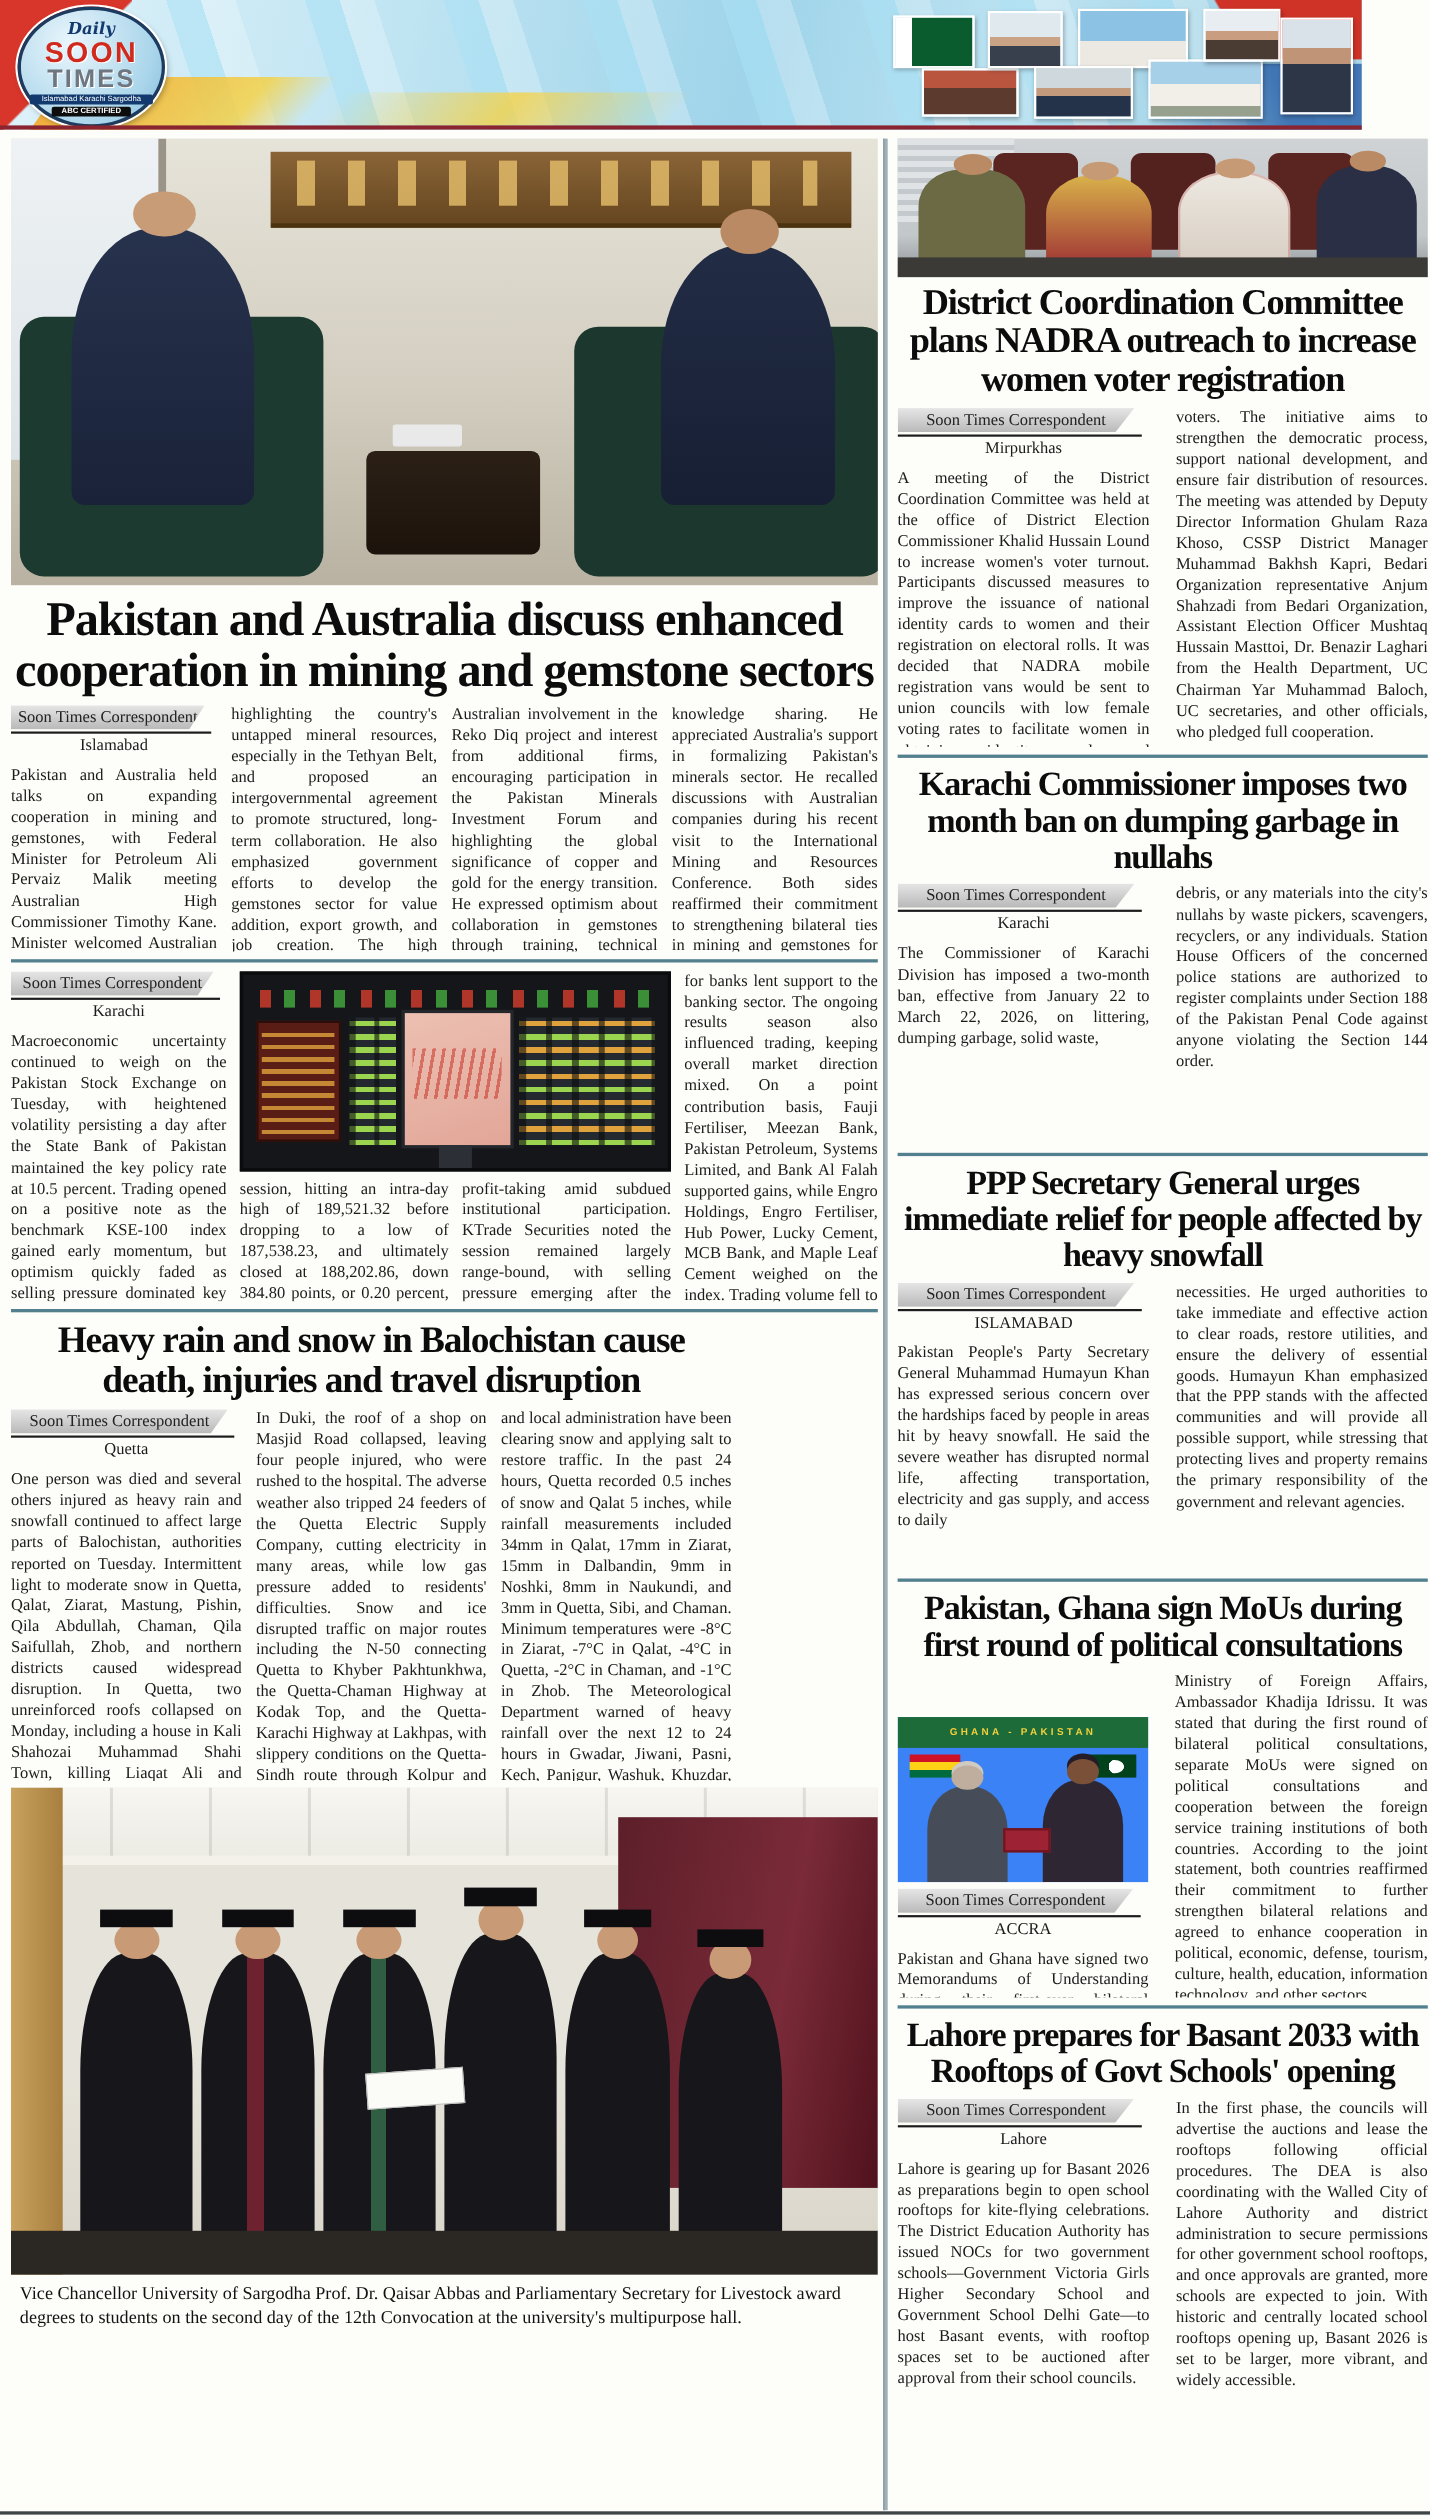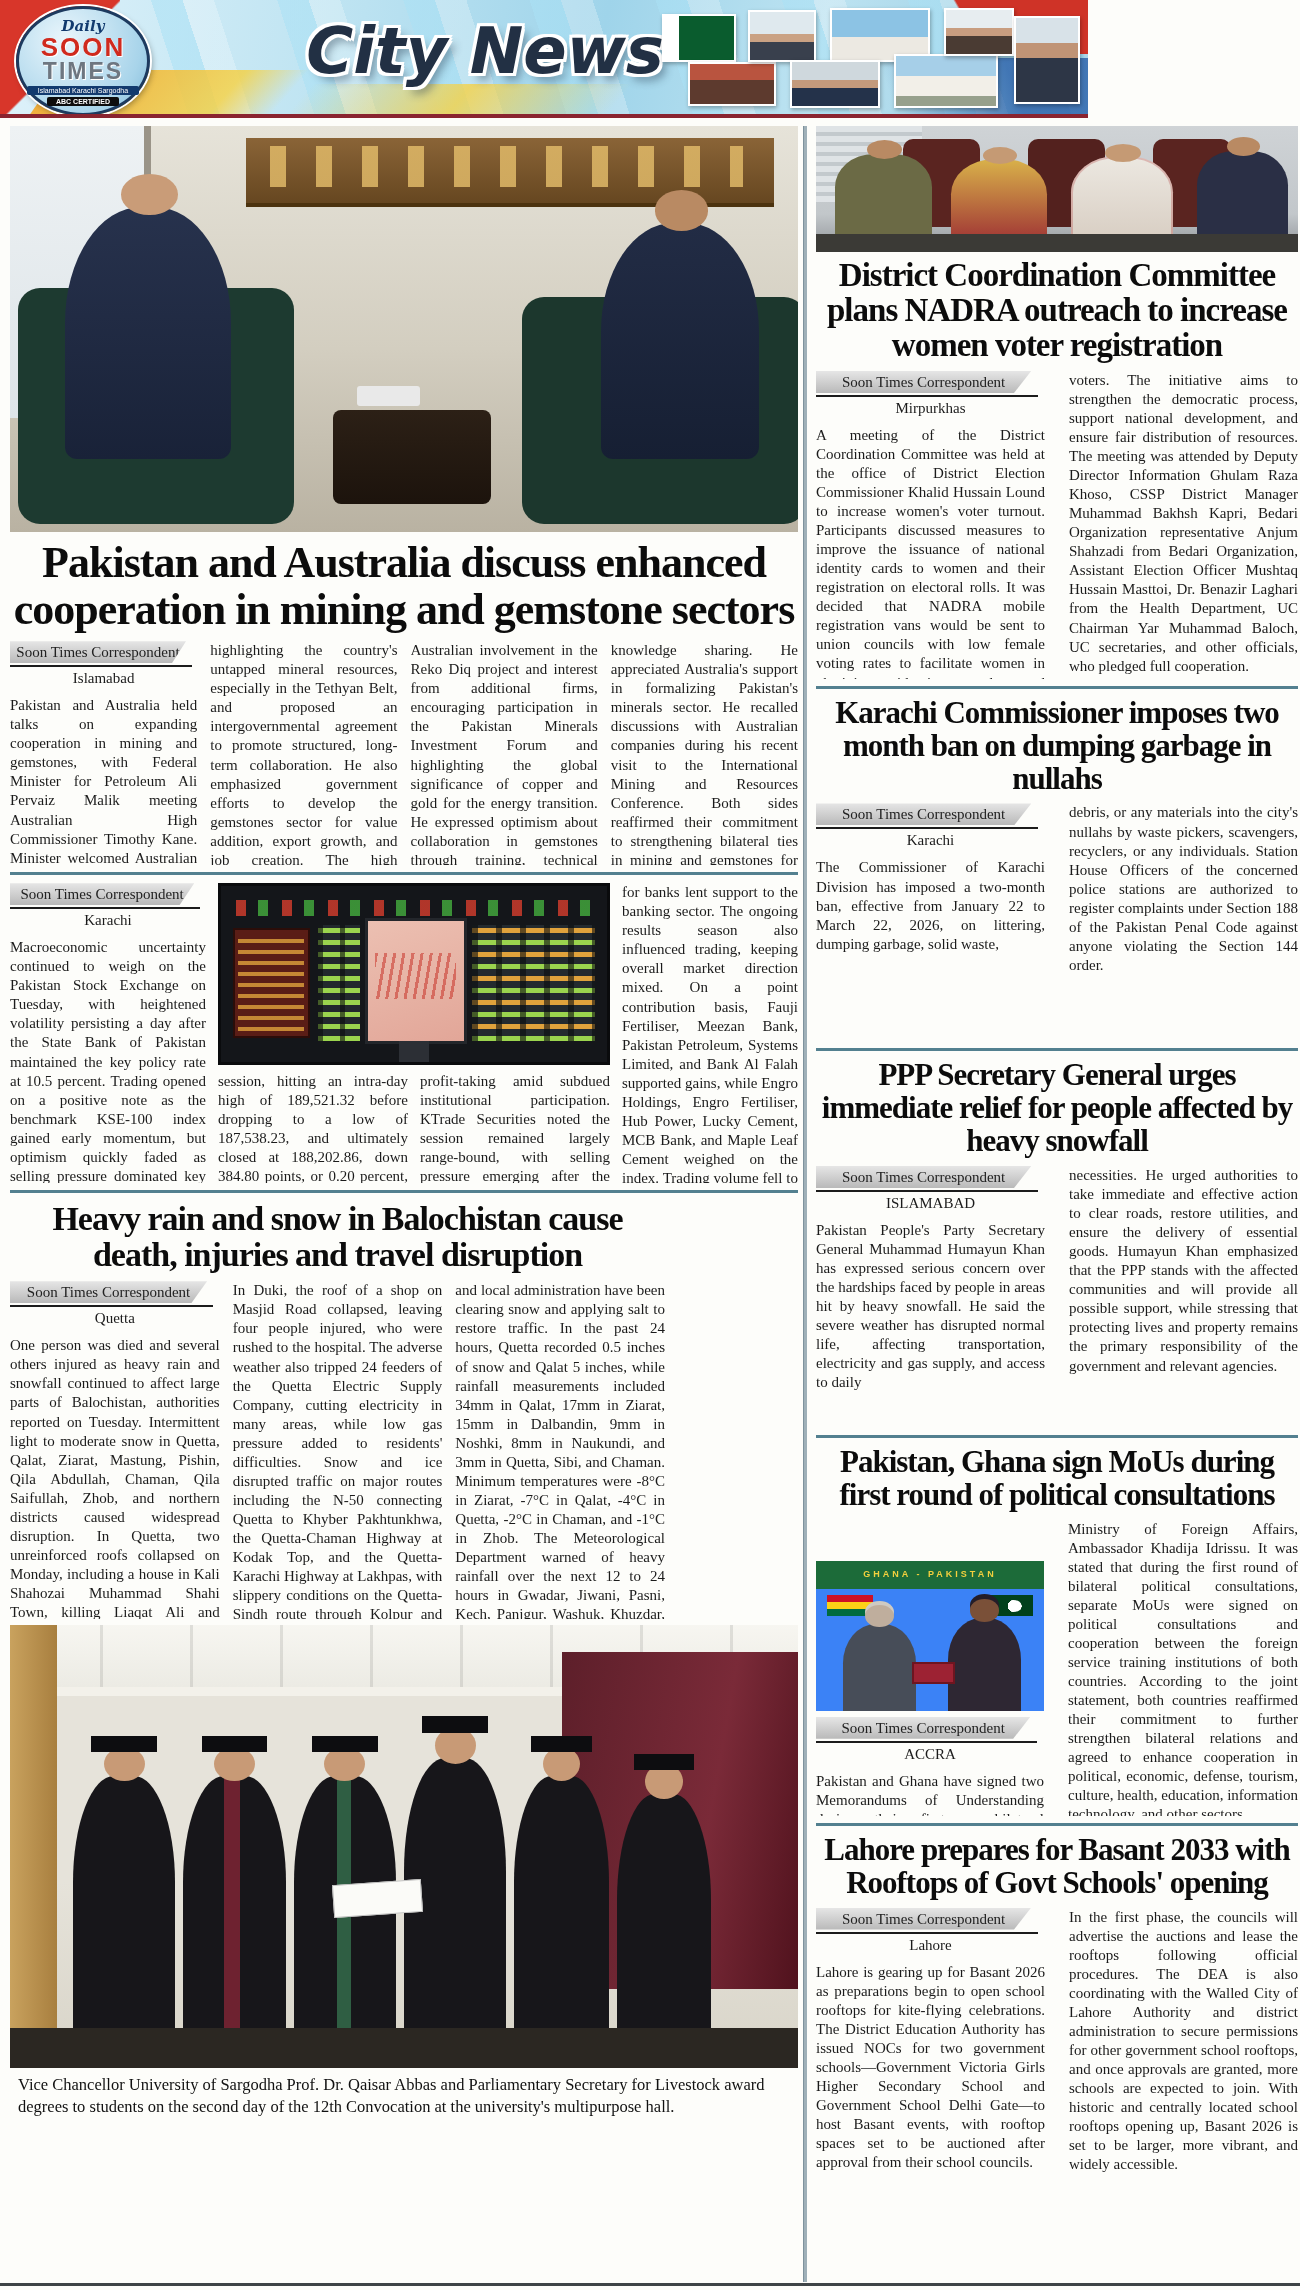--- a/index.html
+++ b/index.html
@@ -1,19 +1,19 @@
 <!DOCTYPE html>
 <html><head>
 <meta charset="utf-8">
 <style>
   html,body{margin:0;padding:0;background:#e8e8e8;}
   .page{position:relative;width:1300px;height:2290px;margin:0 auto;background:#fdfdfa;
         font-family:"Liberation Serif",serif;color:#141414;overflow:hidden;}
   
-  .masthead{position:absolute;left:0;top:0;width:1088px;height:118px;overflow:hidden;
+  .masthead{position:absolute;left:0;top:0;width:1238px;height:118px;overflow:hidden;
     background:linear-gradient(100deg,#dff2fa 0%,#bfe4f2 30%,#9fd4ea 55%,#bde3f1 75%,#8fc8e0 100%);}
   .mh-streaks{position:absolute;inset:0;
     background:repeating-linear-gradient(72deg,rgba(255,255,255,.0) 0 60px,rgba(170,225,245,.55) 60px 90px,rgba(255,255,255,.25) 90px 120px);}
   .mh-shape{position:absolute;}
   .mh-red-l{left:-30px;top:-10px;width:150px;height:140px;background:linear-gradient(135deg,#d8362a 55%,transparent 56%);}
   .mh-orange-l{left:40px;top:70px;width:300px;height:60px;background:linear-gradient(100deg,#f5a21b,#f3d24a 60%,transparent 80%);transform:skewX(-35deg);opacity:.85;}
   .mh-yellow-m{left:300px;top:84px;width:320px;height:30px;background:linear-gradient(90deg,rgba(246,210,70,.0),rgba(246,210,70,.8),rgba(246,210,70,0));transform:skewX(-40deg);}
   .mh-red-r{right:0;top:-16px;width:200px;height:70px;background:linear-gradient(60deg,transparent 40%,#cf3327 41%);}
   .mh-blue-r{right:0;bottom:0;width:260px;height:60px;background:linear-gradient(250deg,#2a5fa8 30%,rgba(42,95,168,0) 75%);opacity:.8;}
   .mh-rule{position:absolute;left:0;bottom:0;width:100%;height:4px;background:#8a2430;}
@@ -150,21 +150,20 @@
     <div class="mh-shape mh-yellow-m"></div>
     <div class="mh-shape mh-red-r"></div>
     <div class="mh-shape mh-blue-r"></div>
     <div class="logo">
       <div class="logo-daily">Daily</div>
       <div class="logo-soon">SOON</div>
       <div class="logo-times">TIMES</div>
       <div class="logo-cities">Islamabad  Karachi  Sargodha</div>
       <div class="logo-abc">ABC CERTIFIED</div>
     </div>
-    <div class="mh-title">City News</div>
     <div class="mh-strip">
       <div class="tile tile-flag"></div>
       <div class="tile tile-crowd"></div>
       <div class="tile tile-portrait1"></div>
       <div class="tile tile-building"></div>
       <div class="tile tile-portrait2"></div>
       <div class="tile tile-monument"></div>
       <div class="tile tile-portrait3"></div>
       <div class="tile tile-portrait4"></div>
     </div>

